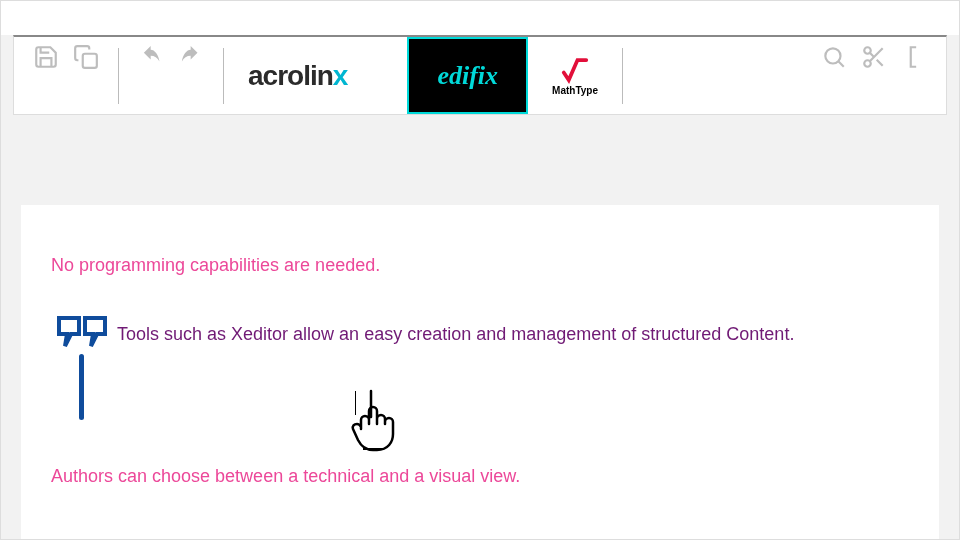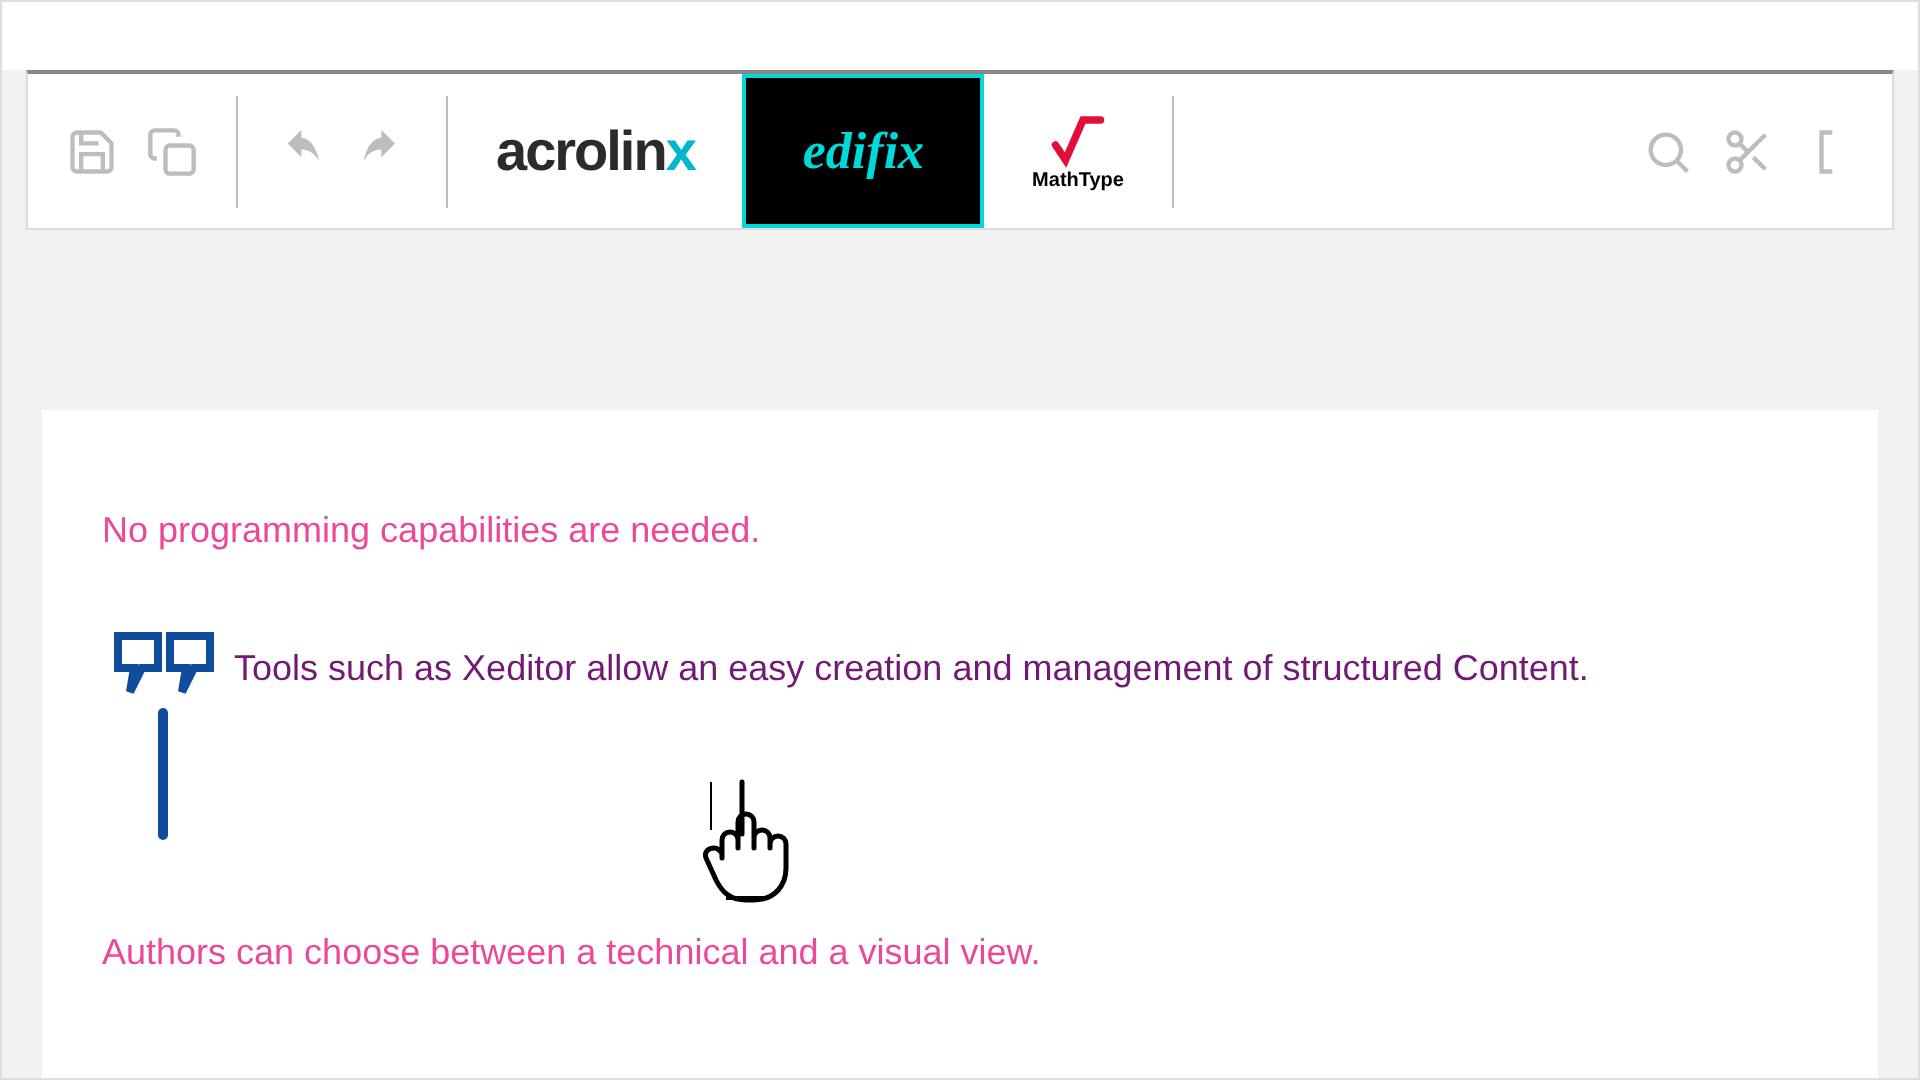--- a/index.html
+++ b/index.html
@@ -2,30 +2,30 @@
 <html><head>
 <meta charset="utf-8">
 <style>
   * { box-sizing: border-box; margin: 0; padding: 0; }
   html, body { width: 960px; height: 540px; overflow: hidden; font-family: Arial, Helvetica, sans-serif; background: #fff; }
   .frame { border: 1px solid #ddd; width: 100%; height: 100%; position: relative; }
   .bg { background: #f2f2f2; position: absolute; top: 34px; left: 0; right: 0; bottom: 0; }
   .toolbar {
     position: absolute; top: 34px; left: 12px; right: 12px;
     height: 80px; background: #fff; border: 1px solid #ddd; border-top: 2px solid #888;
-    display: flex; align-items: center;
+    display: flex; align-items: flex-start;
   }
   .group { display: flex; align-items: center; padding: 0 12px; }
   .divider { width: 1px; background: #bbb; align-self: center; height: 56px; }
   .icon-btn { width: 40px; height: 40px; display:flex; align-items:center; justify-content:center; color:#bdbdbd; cursor:pointer; }
   .icon-btn svg { width: 26px; height: 26px; }
   .brand { height: 100%; display:flex; flex-direction:column; align-items:center; justify-content:center; padding: 0 24px; cursor:pointer; }
   .brand.acrolinx span { font-weight:700; font-size: 28px; letter-spacing:-1px; color:#2b2b2b; }
   .brand.acrolinx .x { color:#00b6d1; }
-  .brand.edifix { background:#000; color:#00d9d9; border:2px solid #00d9d9; padding: 0 28px; }
+  .brand.edifix { background:#000; color:#00d9d9; border:2px solid #00d9d9; padding: 0 28px; margin-left: 36px; }
   .brand.edifix span { font-family: Georgia, 'Times New Roman', serif; font-style: italic; font-size: 26px; font-weight: 600; }
   .brand.mathtype svg { width: 30px; height: 30px; }
   .brand.mathtype .label { font-size: 10px; font-weight:700; color:#000; margin-top:0; }
   .spacer { flex: 1; }
   .content {
     position: absolute; top: 204px; left: 20px; right: 20px; bottom: 0;
     background: #fff; padding: 50px 30px 0 30px;
   }
   .para { font-size: 18px; color:#ec4899; margin-bottom: 40px; }
   .quote-row { display:flex; align-items:flex-start; margin-bottom: 46px; }

